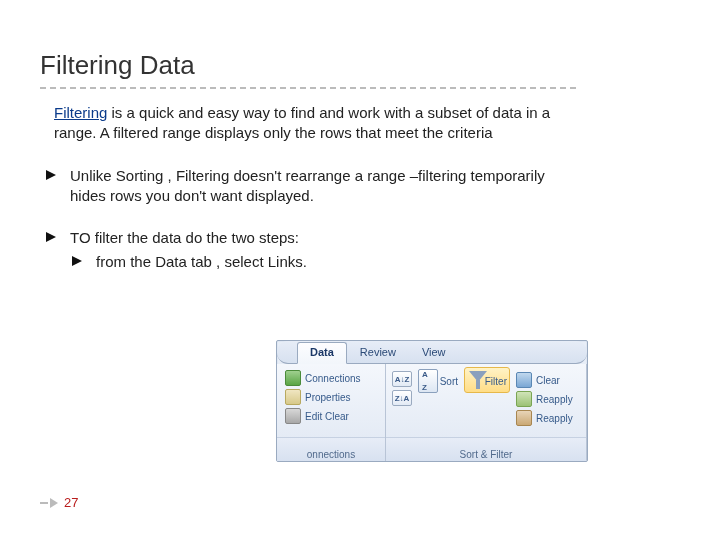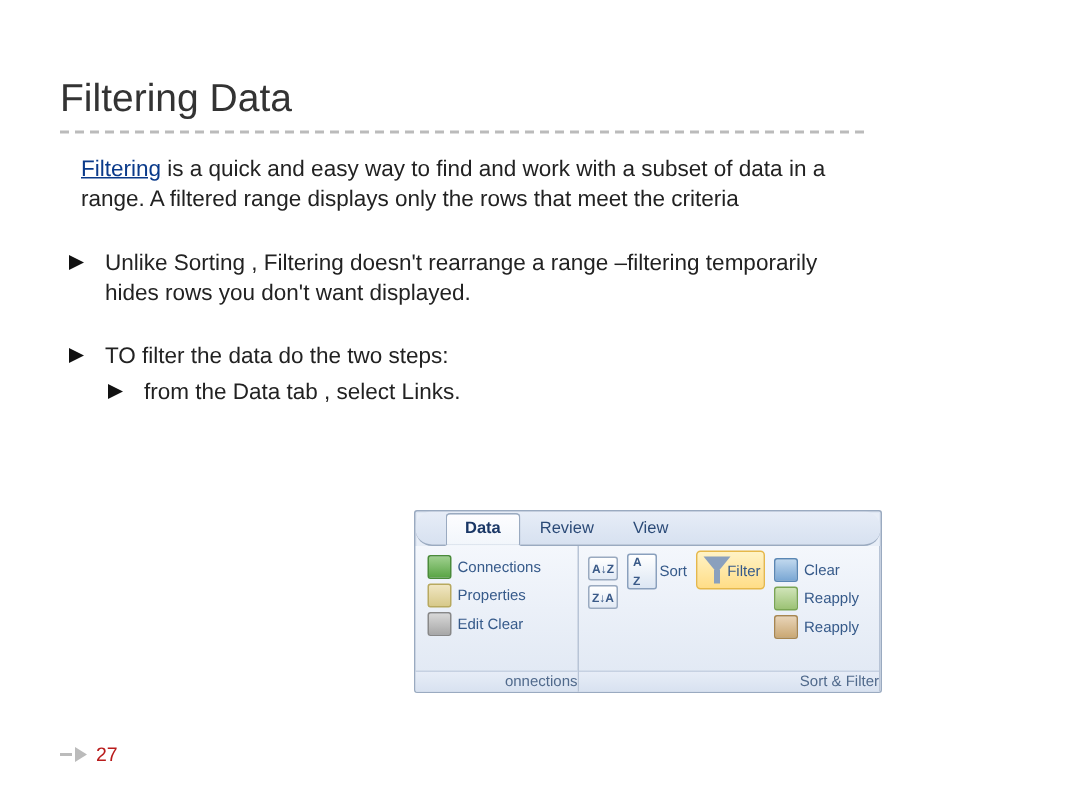--- a/index.html
+++ b/index.html
@@ -130,24 +130,24 @@
     background: linear-gradient(#f4f7fc, #dfe7f3);
   }
   .group {
     border-right: 1px solid #b8c4d6;
     padding: 3px 6px 1px 6px;
     display: flex;
     flex-direction: column;
     justify-content: space-between;
   }
   .group-label {
-    text-align: right;
+    text-align: center;
     font-size: 10px;
     color: #516a8c;
-    padding: 1px 0 2px 0;
+    padding: 11px 0 2px 0;
     background: linear-gradient(#e7edf7, #d7e1f0);
     margin: 0 -6px -1px -6px;
     border-top: 1px solid #c6d1e2;
   }
   .group-content {
     display: flex;
     align-items: flex-start;
     gap: 4px;
     flex: 1;
   }

